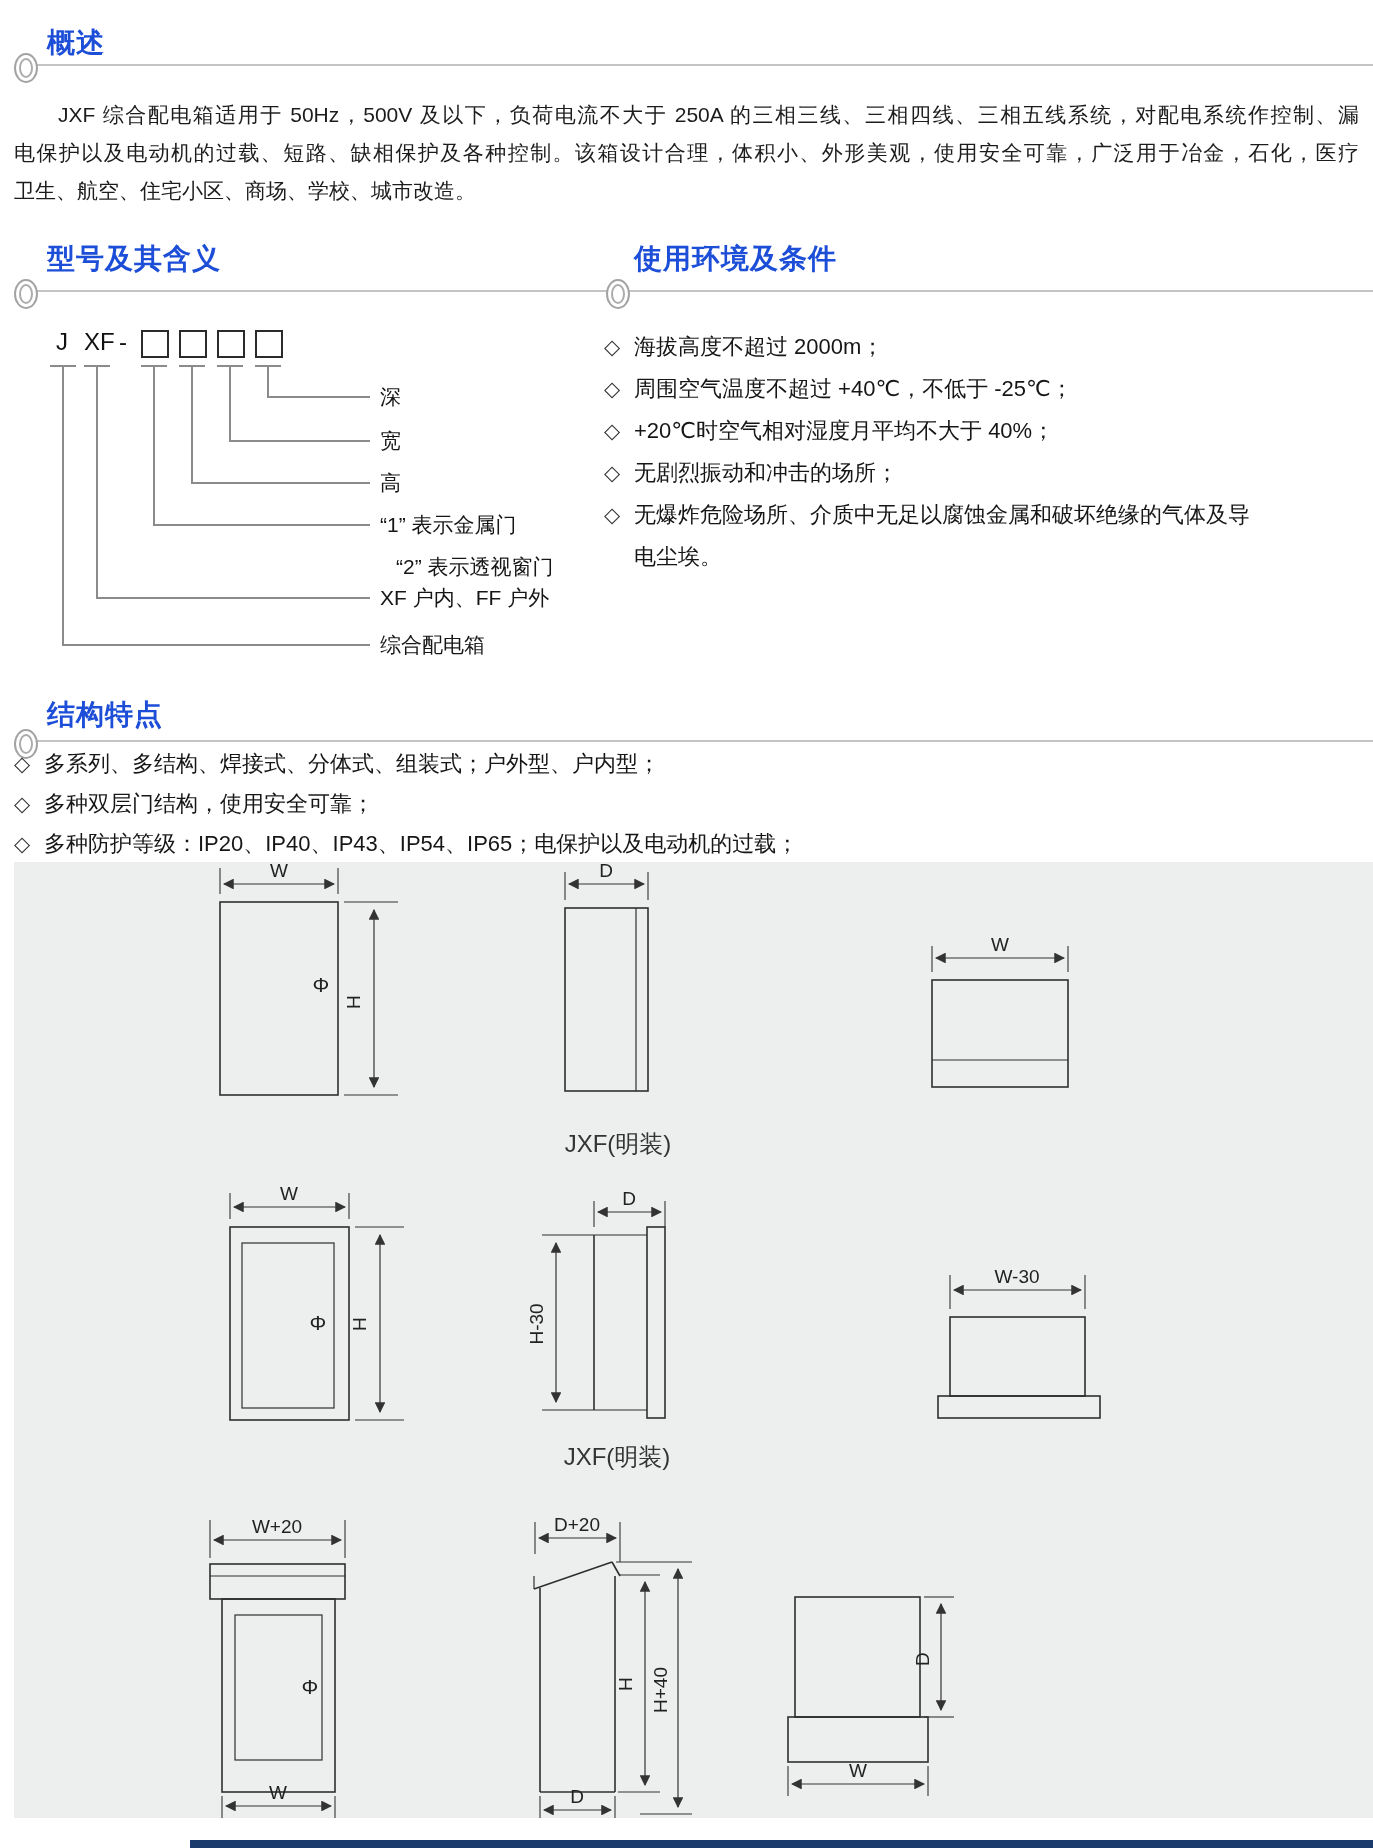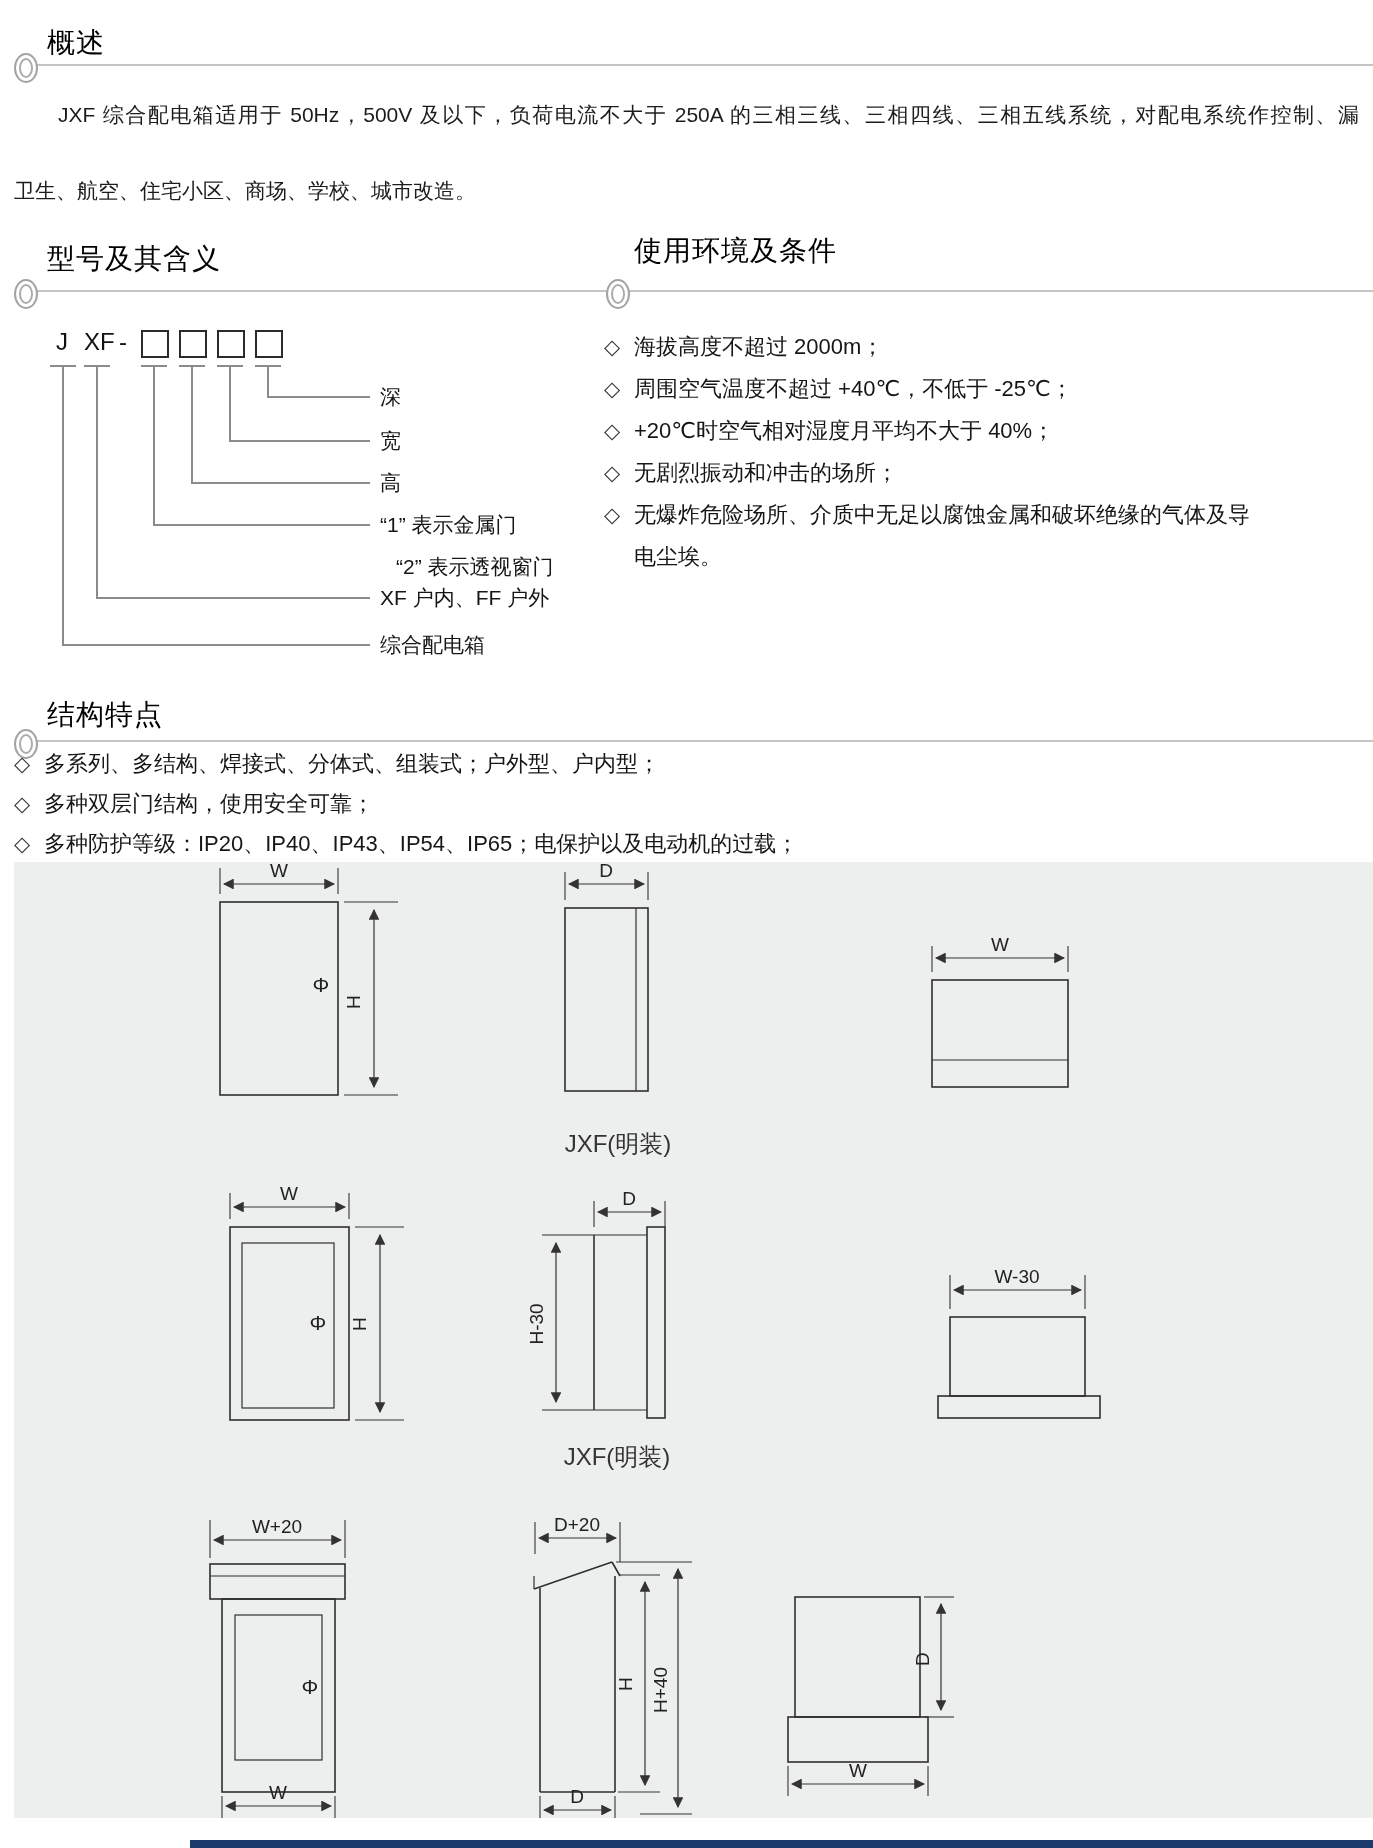--- a/index.html
+++ b/index.html
@@ -1,20 +1,20 @@
 <!DOCTYPE html>
 <html><head>
 <meta charset="utf-8">
 <style>
   html,body{margin:0;padding:0;}
   body{width:1373px;height:1848px;background:#ffffff;
        font-family:"Liberation Sans","DejaVu Sans",sans-serif;color:#1f1f1f;}
   #page{position:relative;width:1373px;height:1848px;overflow:hidden;background:#fff;}
 
-  .sec-title{position:absolute;font-size:28px;font-weight:400;color:#000000;letter-spacing:1px;white-space:nowrap;text-align:center;}
+  .sec-title{position:absolute;font-size:28px;font-weight:700;color:#1d4ed8;letter-spacing:1px;white-space:nowrap;text-align:center;}
   .rule{position:absolute;height:0;border-top:2px solid #c3c4c6;}
   .ring{position:absolute;width:20px;height:26px;border:2px solid #a3a3a3;border-radius:50%;
         display:flex;align-items:center;justify-content:center;background:#fff;}
   .ring .ring-inner{width:10px;height:16px;border:2px solid #ababab;border-radius:50%;}
 
   .para-line{position:absolute;left:14px;width:1345px;font-size:21px;line-height:38px;
              color:#1c1c1c;text-align:justify;white-space:normal;}
   .jline{text-align-last:justify;}
   .indent{text-indent:44px;}
 
@@ -43,33 +43,34 @@
 
 <div id="page">
 
   <div class="rule" style="left:36px;top:64px;width:1337px;"></div>
   <div class="ring" style="left:14px;top:53px;">
       <span class="ring-inner"></span>
     </div>
   <div class="sec-title" style="left:47px;top:24px;">概述</div>
 
   <div class="para-line jline indent" style="top:96px;">JXF 综合配电箱适用于 50Hz，500V 及以下，负荷电流不大于 250A 的三相三线、三相四线、三相五线系统，对配电系统作控制、漏</div>
+  <div class="para-line jline" style="top:134px;">电保护以及电动机的过载、短路、缺相保护及各种控制。该箱设计合理，体积小、外形美观，使用安全可靠，广泛用于冶金，石化，医疗</div>
   <div class="para-line" style="top:172px;">卫生、航空、住宅小区、商场、学校、城市改造。</div>
 
   <div class="rule" style="left:36px;top:290px;width:627px;"></div>
   <div class="ring" style="left:14px;top:279px;">
       <span class="ring-inner"></span>
     </div>
   <div class="sec-title" style="left:47px;top:240px;">型号及其含义</div>
 
   <div class="rule" style="left:628px;top:290px;width:745px;"></div>
   <div class="ring" style="left:606px;top:279px;">
       <span class="ring-inner"></span>
     </div>
-  <div class="sec-title" style="left:634px;top:232px;">使用环境及条件</div>
+  <div class="sec-title" style="left:634px;top:240px;">使用环境及条件</div>
 
   <div style="position:absolute;left:0;top:318px;width:640px;height:360px;">
     <svg width="640" height="360" style="position:absolute;left:0;top:0;">
       <g stroke="#8b8b8b" stroke-width="2" fill="none">
 
         <line x1="50" y1="48" x2="76" y2="48"></line>
         <line x1="84" y1="48" x2="110" y2="48"></line>
         <line x1="141" y1="48" x2="167" y2="48"></line>
         <line x1="179" y1="48" x2="205" y2="48"></line>
         <line x1="217" y1="48" x2="243" y2="48"></line>

